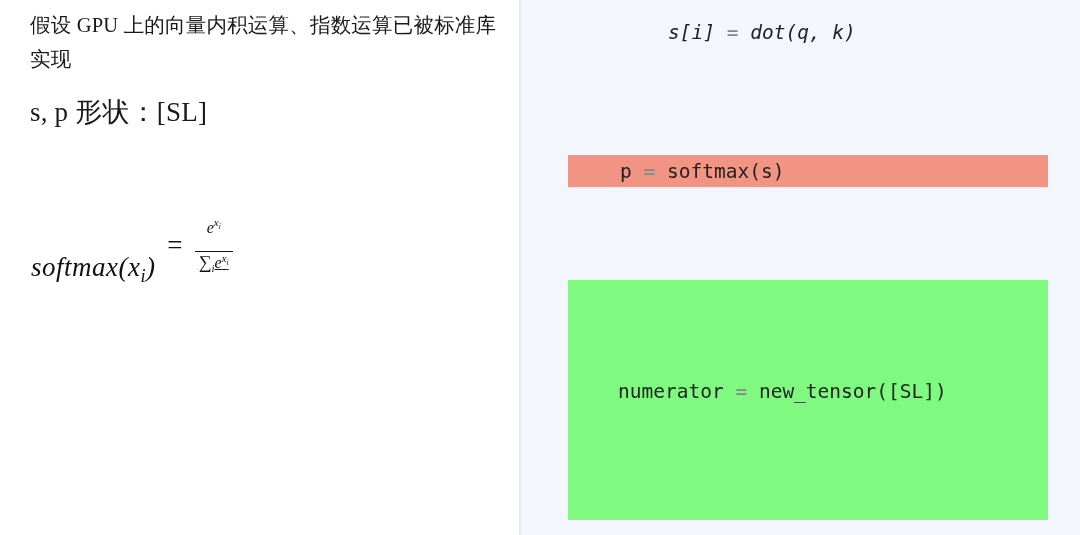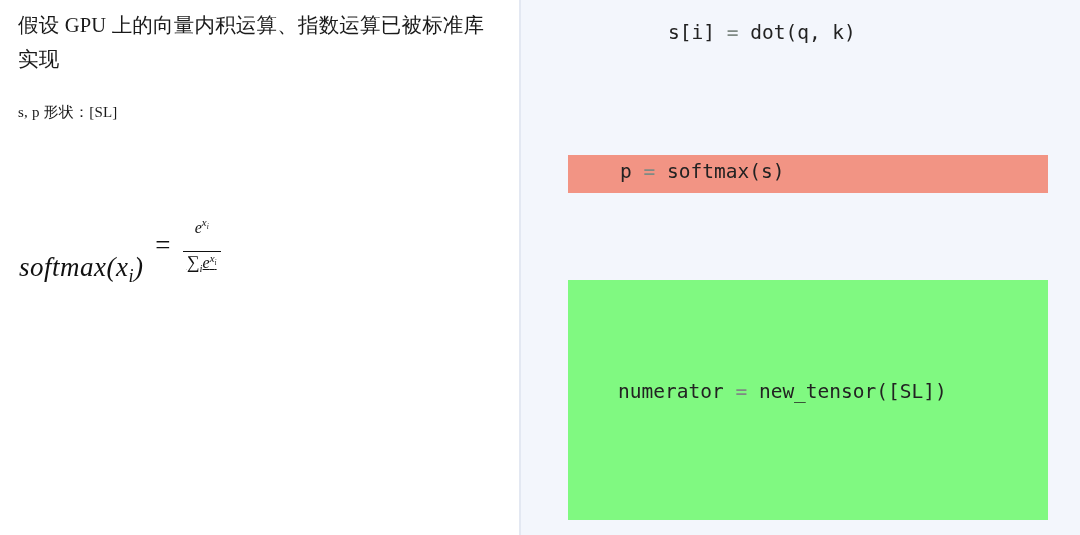--- a/index.html
+++ b/index.html
@@ -12,42 +12,42 @@
     width: 1080px;
     height: 535px;
     overflow: hidden;
     background: #ffffff;
     font-family: "Liberation Sans", sans-serif;
   }
 
   
   .left-panel {
     position: absolute;
-    left: 0; top: 0;
+    left: 12px; top: 0;
     width: 519px;
     height: 535px;
     background: #ffffff;
   }
   .left-para {
     position: absolute;
     font-family: "Liberation Serif", "DejaVu Serif", serif;
     color: #1a1a1a;
     letter-spacing: 0.2px;
   }
   .para-1 {
     left: 18px;
     top: 8px;
     width: 480px;
     font-size: 20.5px;
     line-height: 34px;
   }
   .para-2 {
     left: 18px;
     top: 97px;
-    font-size: 15px;
+    font-size: 27px;
     line-height: 30px;
   }
 
   
   .formula {
     position: absolute;
     left: 19px;
     top: 208px;
     display: flex;
     align-items: center;
@@ -123,28 +123,29 @@
     white-space: pre;
     color: #222222;
   }
   .op { color: #7f8a84; }
   .num-lit { color: #6f8f78; }
 
   .code-line-plain {
     position: absolute;
     left: 147px;
     top: 17px;
+    font-style: italic;
   }
 
   .block-pink {
     position: absolute;
     left: 47px;
     top: 155px;
     width: 480px;
-    height: 38px;
+    height: 32px;
     background: #f29484;
     box-sizing: border-box;
   }
   .block-pink .code {
     position: absolute;
     left: 52px;
     top: 1px;
   }
 
   .block-green {

